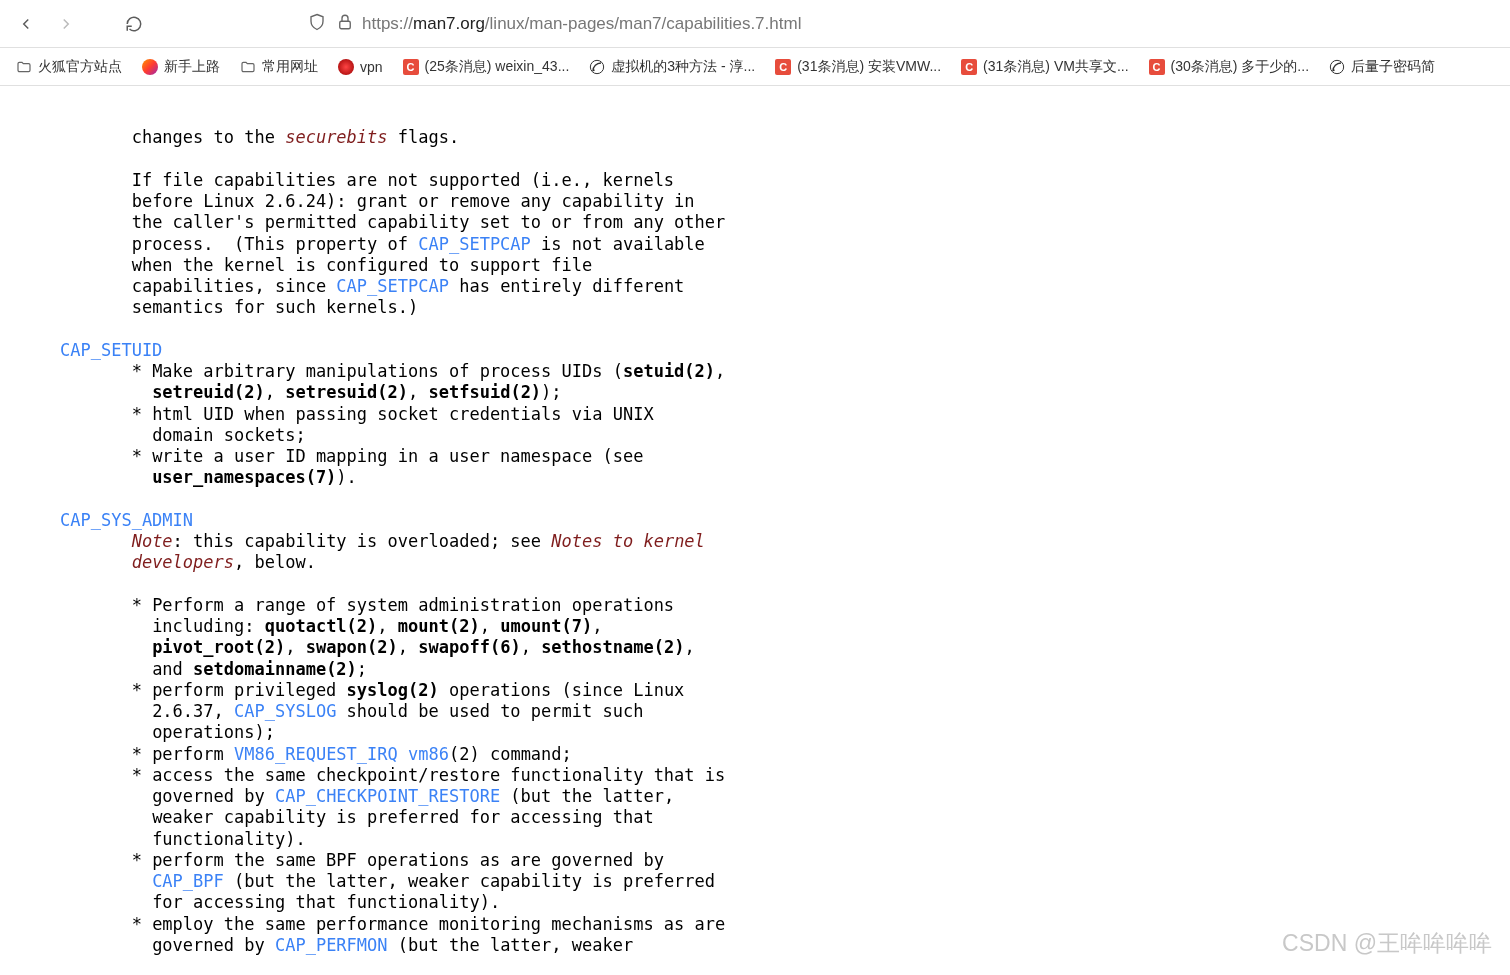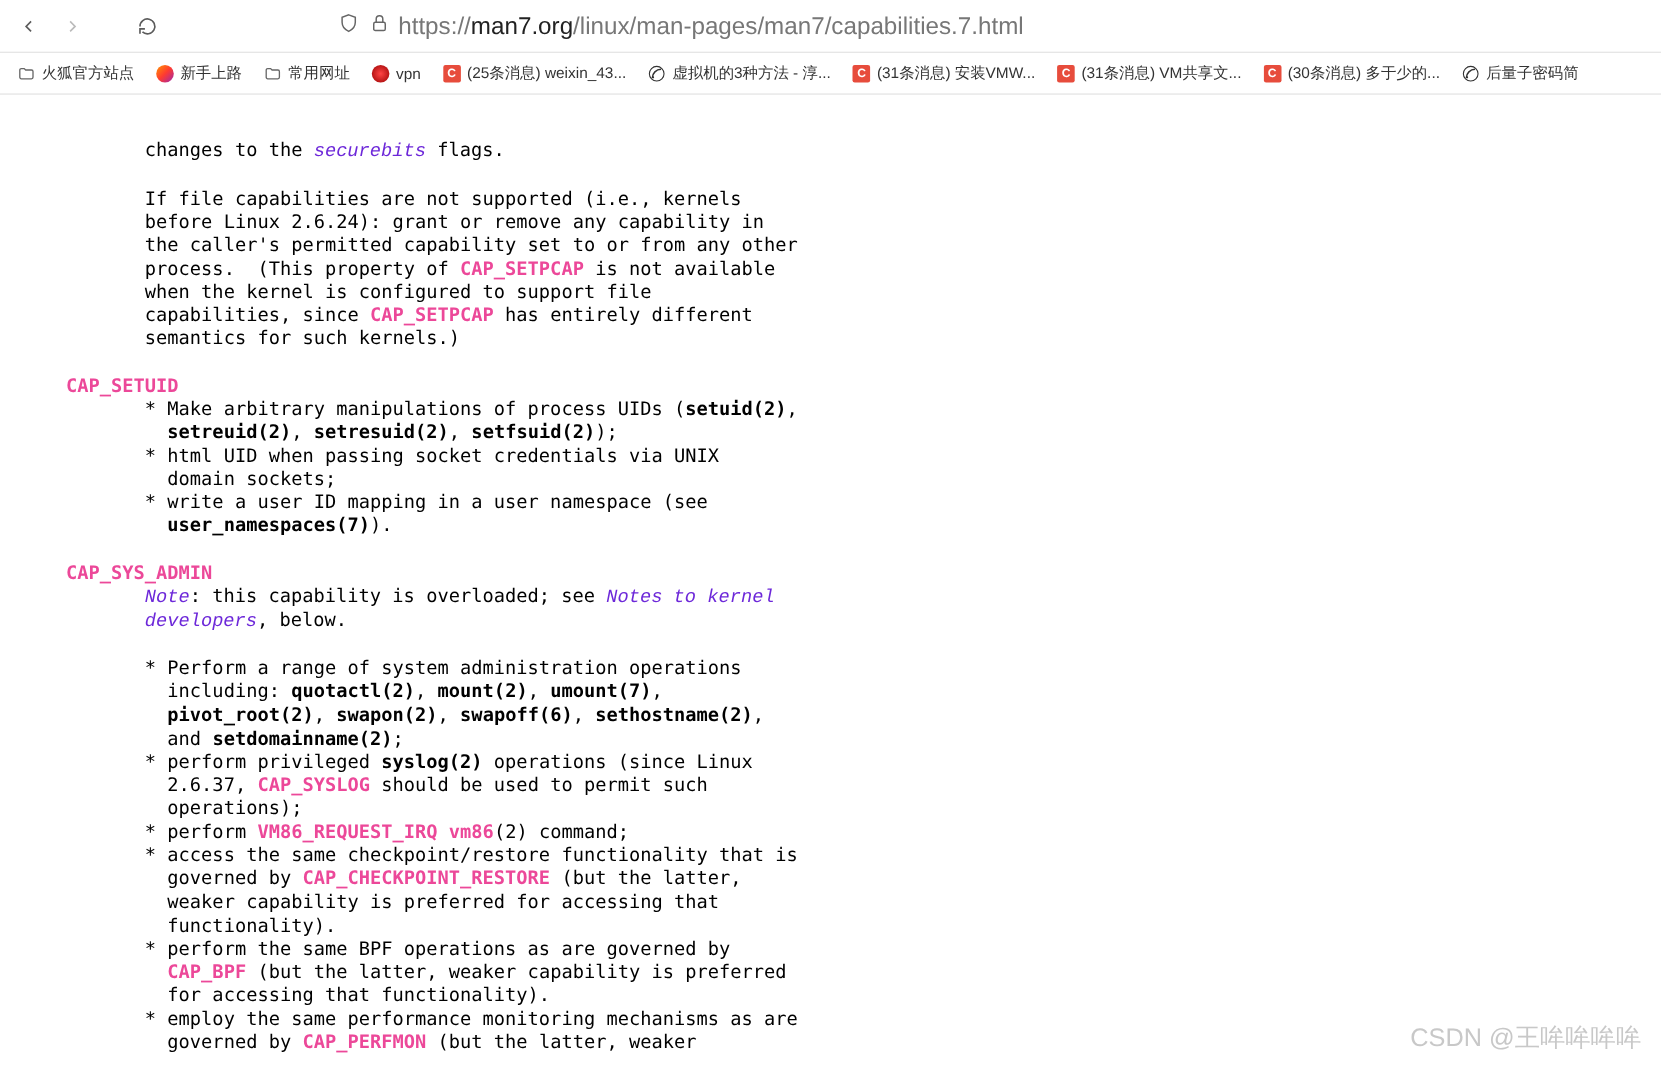--- a/index.html
+++ b/index.html
@@ -6,38 +6,38 @@
   body { font-family: sans-serif; background: #fff; width: 1510px; height: 975px; overflow: hidden; }
   
   .browser-toolbar { display: flex; align-items: center; padding: 6px 10px; gap: 8px; height: 48px; border-bottom: 1px solid #e0e0e0; }
   .nav-btn { width: 32px; height: 32px; display: flex; align-items: center; justify-content: center; color: #5c5c5c; border-radius: 4px; cursor: pointer; }
   .nav-btn.disabled { color: #bbb; cursor: default; }
   .nav-btn svg { width: 18px; height: 18px; }
   .spacer-small { width: 20px; }
   .url-bar { flex: 1; display: flex; align-items: center; gap: 8px; padding: 0 10px; }
   .url-icons { display: flex; gap: 10px; align-items: center; color: #666; }
   .url-icons svg { width: 18px; height: 18px; }
-  .url-text { color: #777; font-size: 22px; }
+  .url-text { color: #777; font-size: 17px; }
   .url-text .domain { color: #222; }
   
   .bookmarks-bar { display: flex; align-items: center; padding: 4px 8px; gap: 4px; height: 38px; border-bottom: 1px solid #e0e0e0; font-size: 14px; color: #333; }
   .bm-item { display: flex; align-items: center; gap: 6px; padding: 4px 8px; border-radius: 4px; cursor: pointer; white-space: nowrap; }
   .bm-icon { width: 16px; height: 16px; display: inline-flex; align-items: center; justify-content: center; }
   .bm-icon.folder { color: #666; }
   .bm-icon.folder svg { width: 16px; height: 16px; }
   .bm-icon.firefox { background: linear-gradient(135deg, #ff9500, #ff3b30, #9c27b0); border-radius: 50%; }
   .bm-icon.c-icon { background: #e74c3c; color: #fff; font-weight: bold; font-size: 11px; border-radius: 2px; }
   .bm-icon.vpn { background: radial-gradient(circle,#f44,#900); border-radius: 50%; color:#fff; font-size:9px; font-weight:bold; }
   .bm-icon.cnb { width:16px; height:16px; }
   .bm-icon.cnb svg { width:16px; height:16px; }
   
   .content { padding: 20px 60px; font-family: "DejaVu Sans Mono", "Courier New", monospace; font-size: 17px; line-height: 1.25; color: #000; white-space: pre-wrap; }
-  .content .kw { color: #ec4899; font-weight: bold; }
+  .content .kw { color: #3b82f6; font-weight: normal; }
   .content .link { color: #000000; font-weight: bold; }
-  .content .italic-green { color: #6d28d9; font-style: italic; font-family: Liberation Mono, monospace; }
+  .content .italic-green { color: #7f1d1d; font-style: italic; }
   
   .watermark { position: fixed; right: 18px; bottom: 16px; color: #c8c8c8; font-size: 23px; font-family: sans-serif; }
 </style>
 </head>
 <body>
 
 <div class="browser-toolbar">
   <div class="nav-btn">
     <svg viewBox="0 0 24 24" fill="none" stroke="currentColor" stroke-width="2">
         <polyline points="15 18 9 12 15 6"></polyline>

